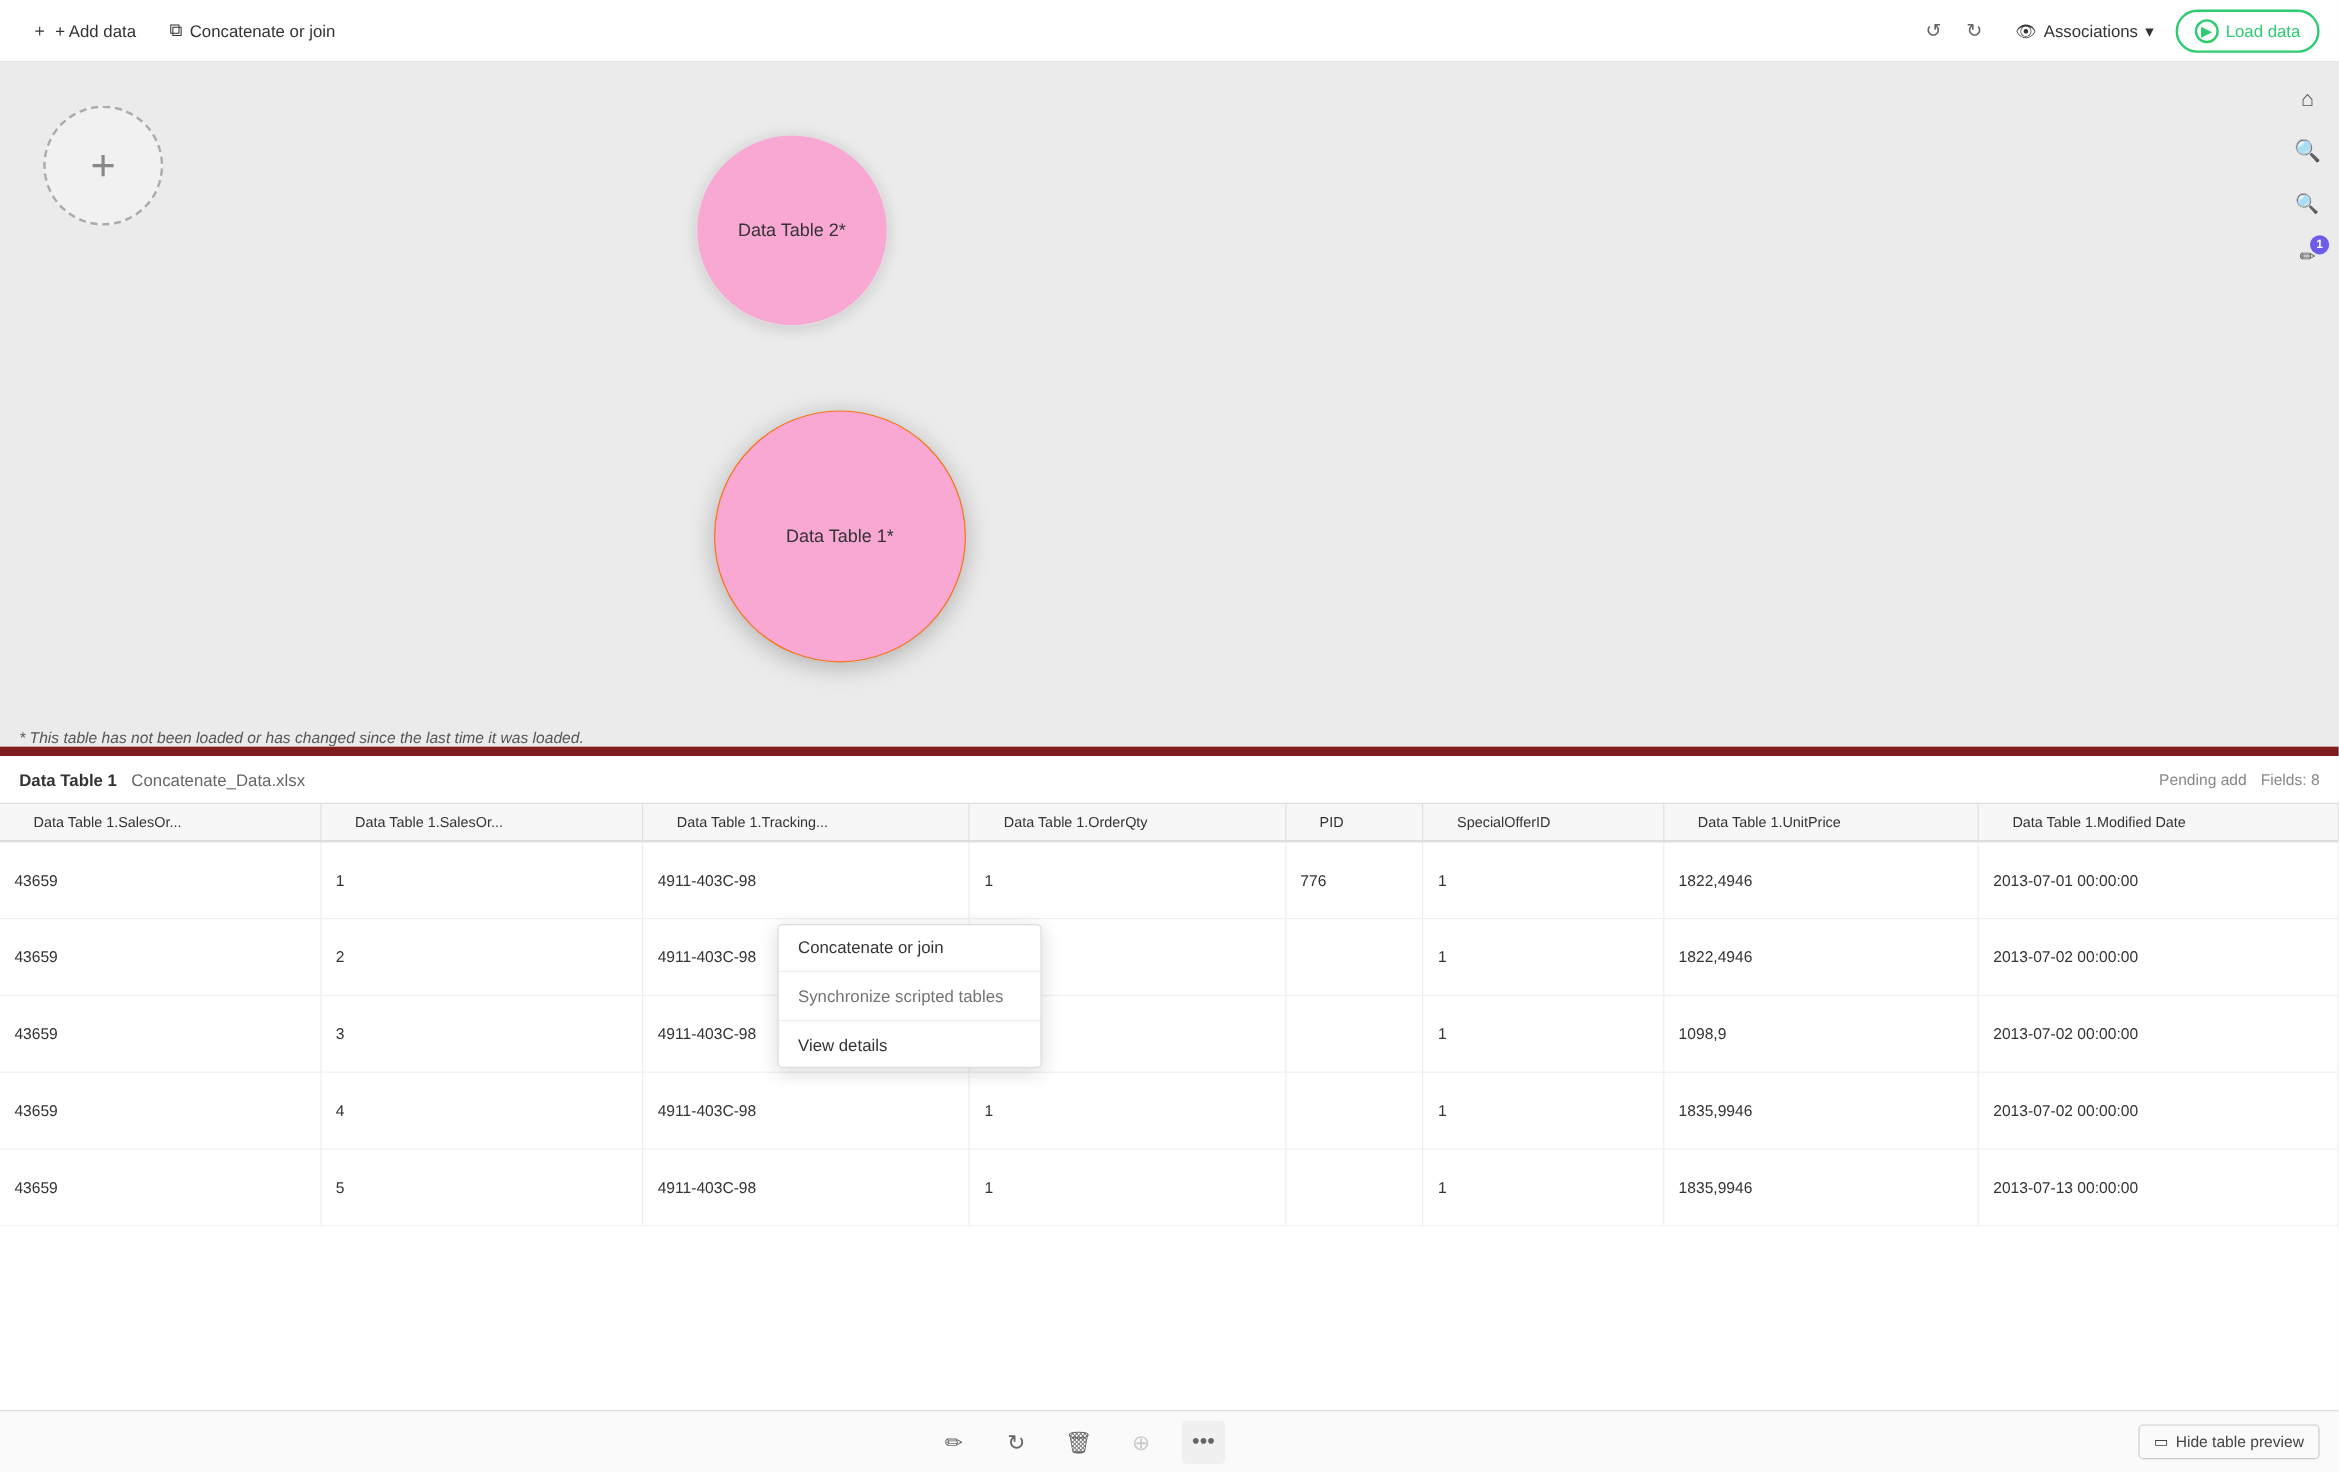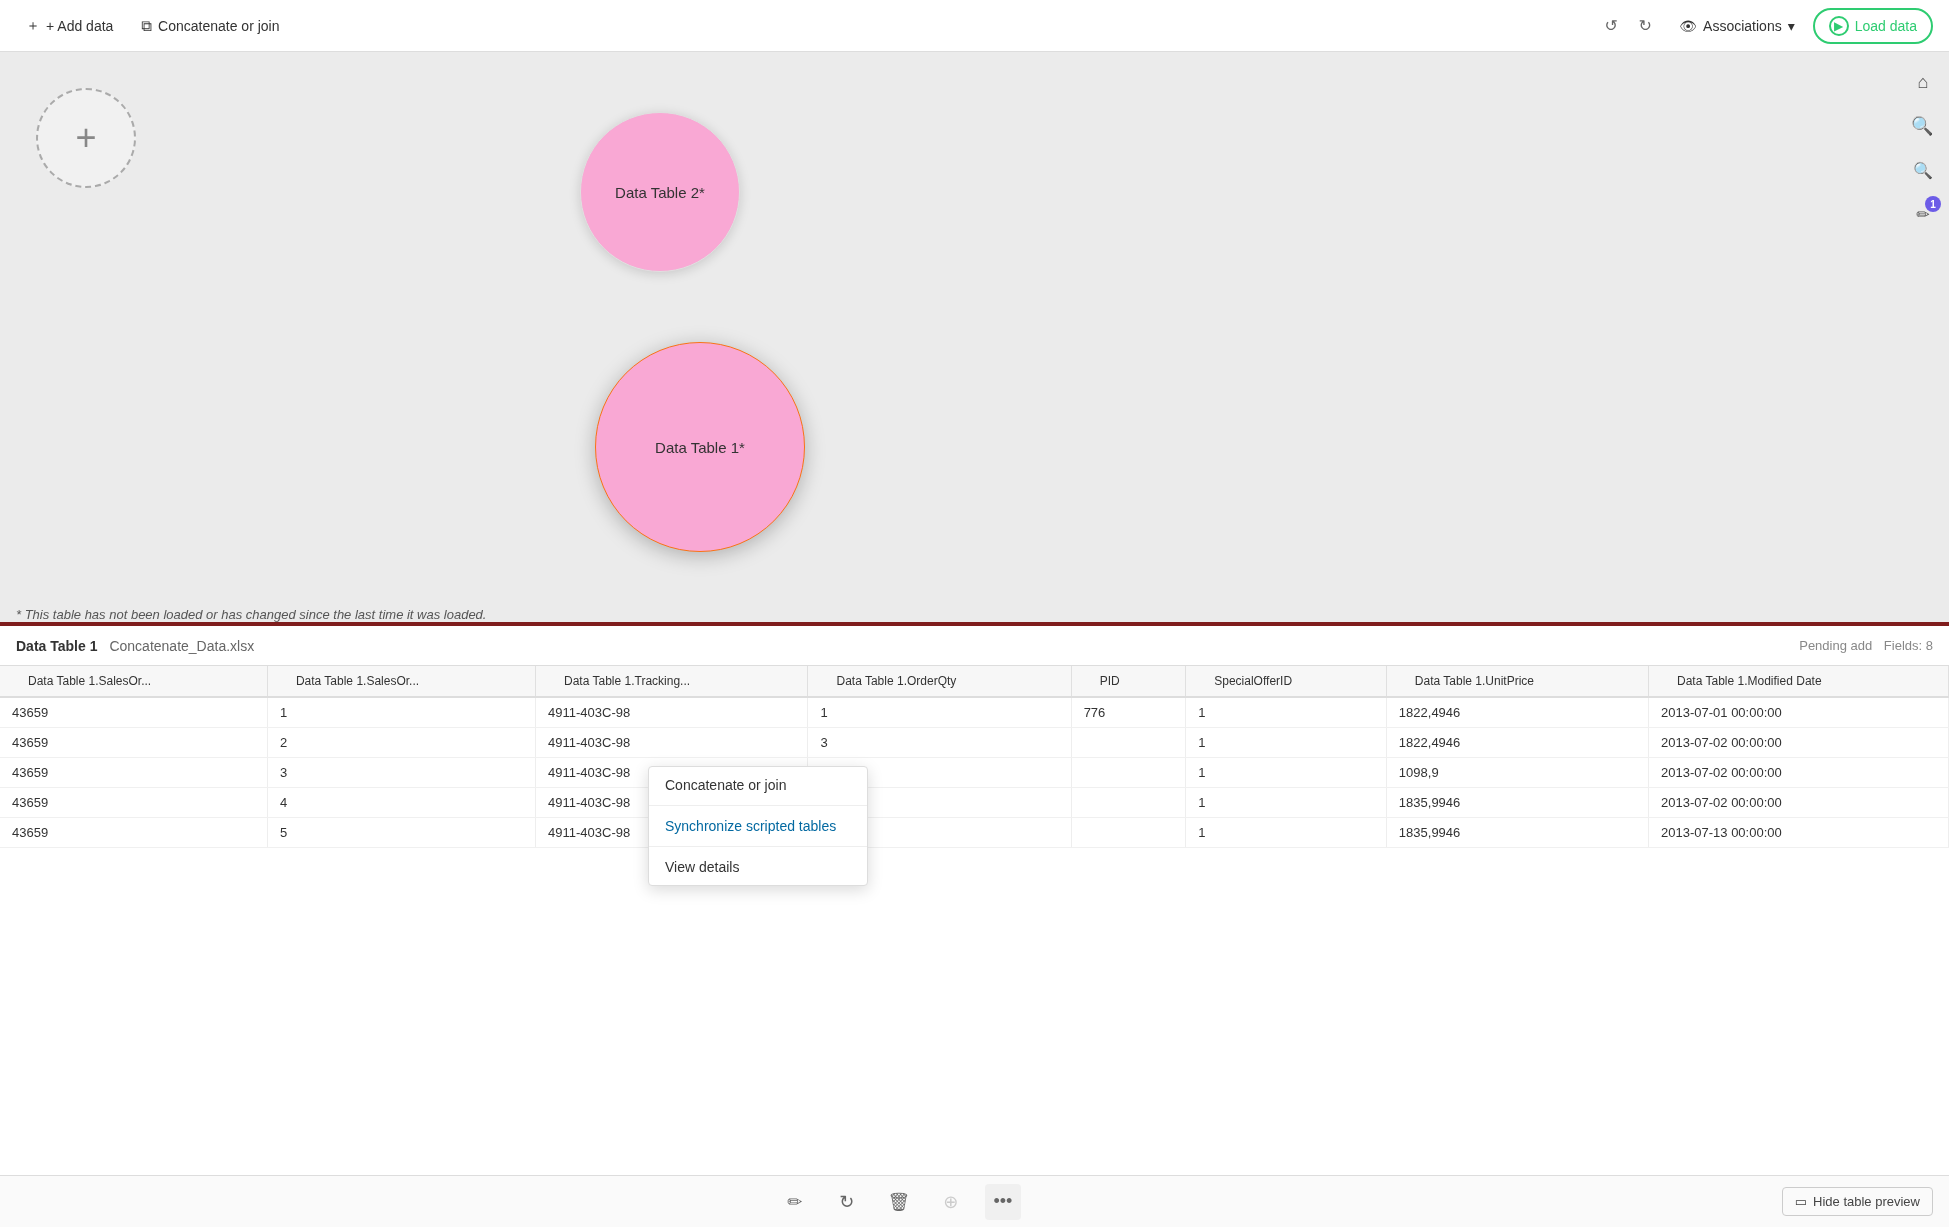--- a/index.html
+++ b/index.html
@@ -99,21 +99,21 @@
     }
 
     
     .warning-text {
       position: absolute; bottom: 0; left: 16px;
       font-size: 13px; color: #555; font-style: italic;
     }
 
     
     .data-section {
-      background: white; border-top: 4px solid #7f1d1d;
+      background: white; border-top: 8px solid #7f1d1d;
       height: calc(1227px - 52px - 570px);
       display: flex; flex-direction: column;
     }
     .data-header {
       display: flex; align-items: center; justify-content: space-between;
       padding: 8px 16px; border-bottom: 1px solid #ddd; min-height: 40px;
     }
     .data-header-left { display: flex; align-items: center; gap: 12px; font-size: 14px; }
     .data-header-right { font-size: 13px; color: #555; }
     .data-table-name { font-weight: 600; color: #333; }
@@ -124,37 +124,37 @@
     
     .table-container { overflow: auto; flex: 1; }
     table { width: 100%; border-collapse: collapse; font-size: 13px; }
     thead tr { background: #f7f7f7; border-bottom: 2px solid #ddd; }
     th {
       text-align: left; padding: 8px 28px;
       border-right: 1px solid #e0e0e0; white-space: nowrap;
       font-weight: 500; color: #333; font-size: 12px;
     }
     td {
-      padding: 7px 12px; border-right: 1px solid #eee;
+      padding: 24px 12px; border-right: 1px solid #eee;
       border-bottom: 1px solid #f0f0f0; white-space: nowrap; color: #333;
     }
 
     
     .context-menu {
       position: absolute; background: white;
       border: 1px solid #ddd; border-radius: 4px;
       box-shadow: 0 4px 16px rgba(0,0,0,0.15);
       z-index: 100; min-width: 220px;
       left: 648px; top: 100px; 
     }
     .context-menu-item {
       padding: 10px 16px; font-size: 14px; cursor: pointer;
       color: #333; display: block;
     }
-    .context-menu-item.disabled { color: #0369a1; cursor: default; }
+    .context-menu-item.disabled { color: #737373; cursor: default; }
     .context-menu-divider { border: none; border-top: 1px solid #eee; margin: 2px 0; }
 
     
     .bottom-bar {
       display: flex; align-items: center; justify-content: space-between;
       padding: 0 16px; height: 52px; border-top: 1px solid #ddd; background: #fafafa;
     }
     .bottom-bar-center { display: flex; align-items: center; gap: 16px; }
     .bottom-icon-btn {
       background: none; border: none; cursor: pointer;

